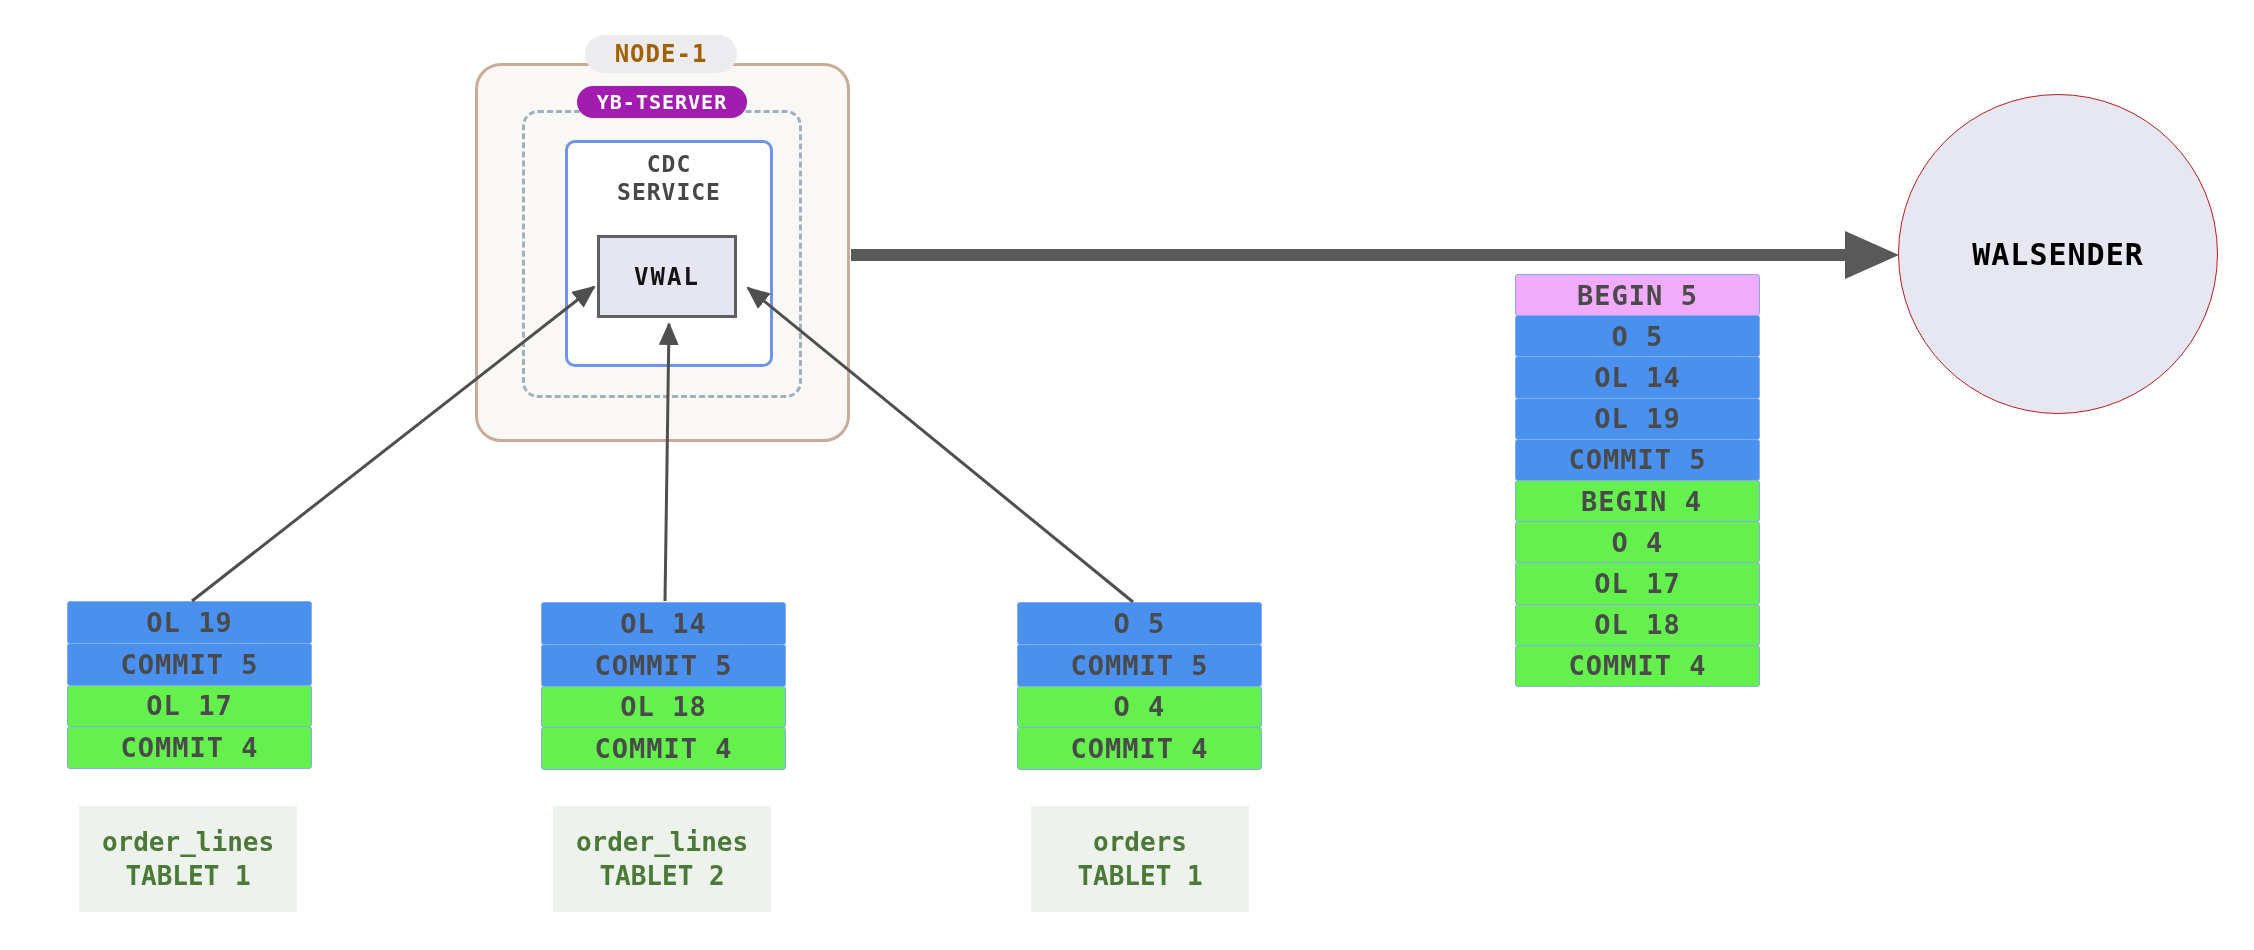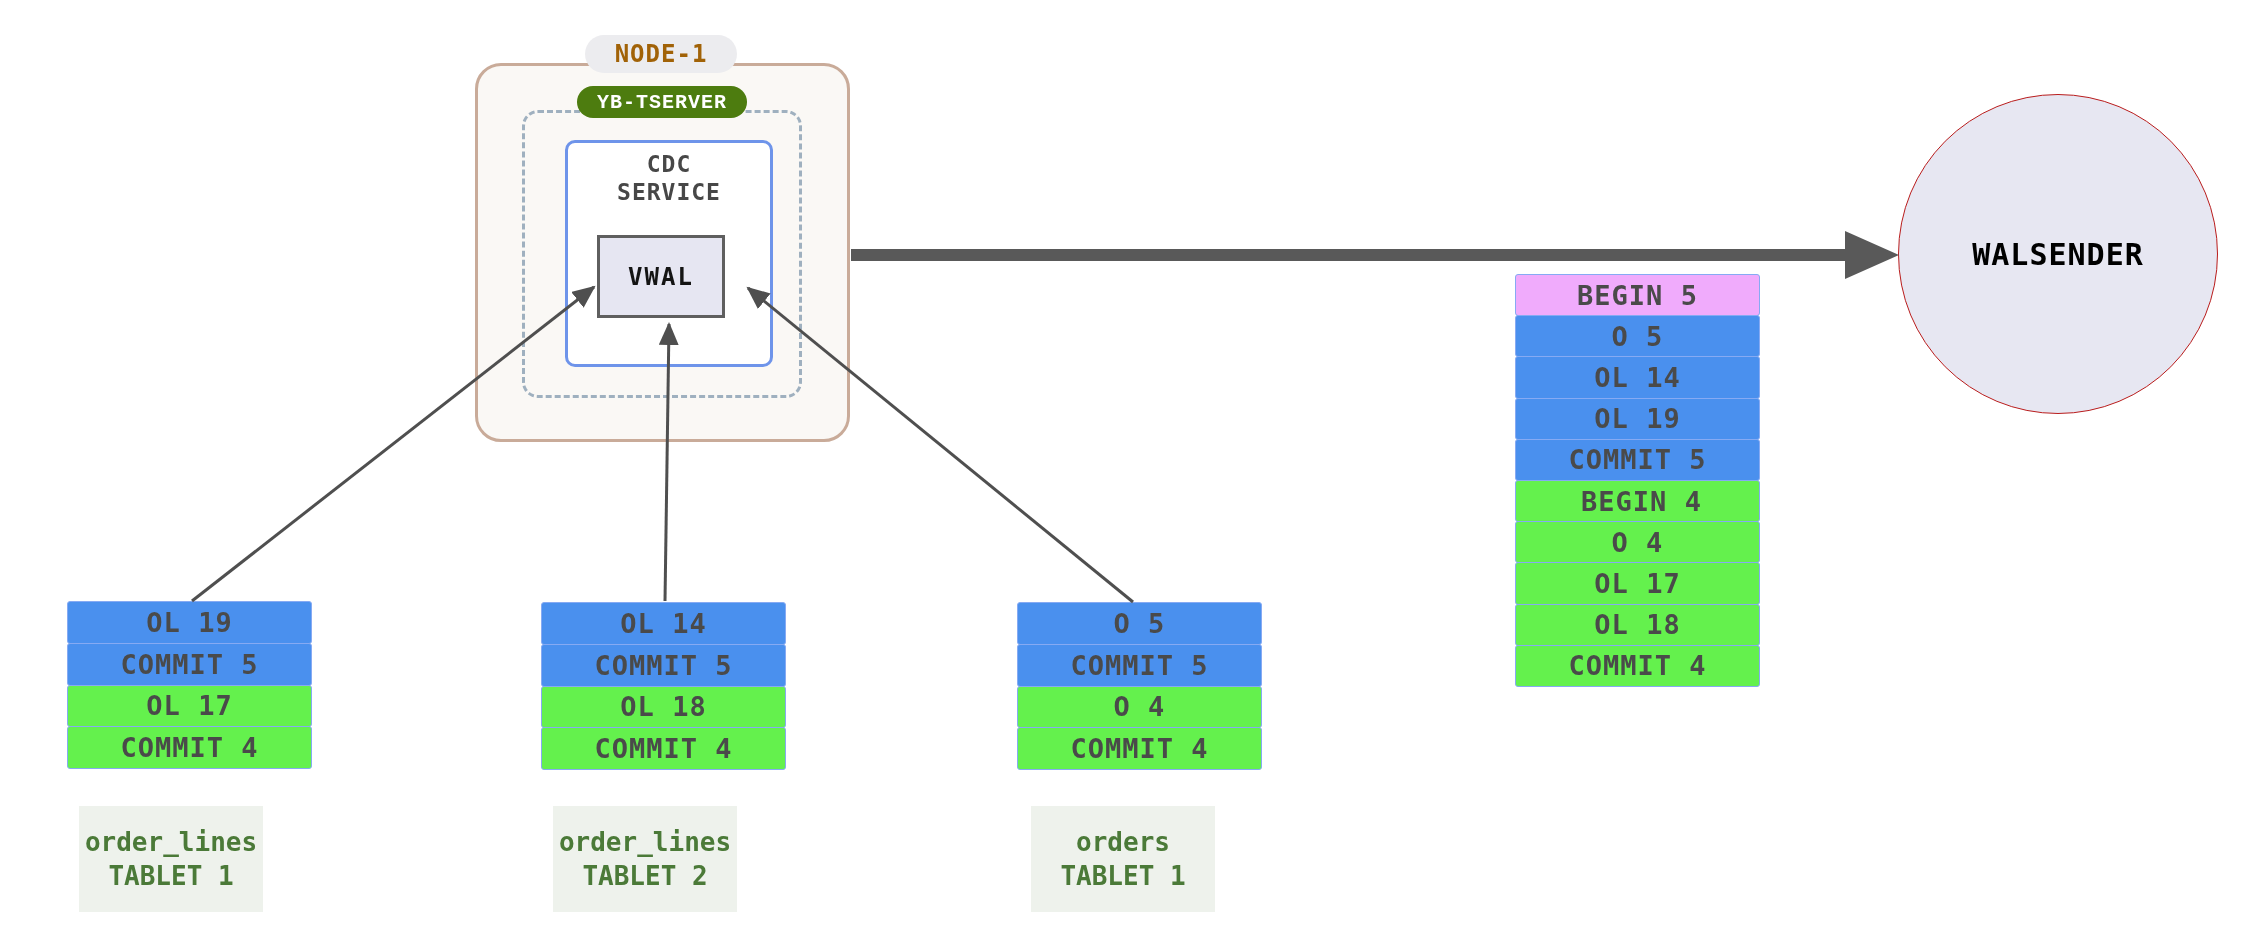--- a/index.html
+++ b/index.html
@@ -18,40 +18,40 @@
     background:#faf8f5;box-sizing:border-box;
   }
   .node-pill{
     left:585px;top:35px;width:152px;height:38px;
     background:#ececef;border-radius:19px;
     display:flex;align-items:center;justify-content:center;
     font-size:24px;font-weight:bold;color:#a16207;letter-spacing:1px;
   }
   .yb-pill{
     left:577px;top:86px;width:170px;height:32px;
-    background:#4d7c0f;border-radius:16px;
+    background:#a21caf;border-radius:16px;
     display:flex;align-items:center;justify-content:center;
-    font-size:20px;font-weight:bold;color:#ffffff;letter-spacing:1px;font-family:Liberation Mono, monospace;
+    font-size:20px;font-weight:bold;color:#ffffff;letter-spacing:1px;
   }
   .dashed-box{
     left:522px;top:110px;width:280px;height:288px;
     border:3px dashed #9fb0bf;border-radius:16px;box-sizing:border-box;
   }
   .cdc-box{
     left:565px;top:140px;width:208px;height:227px;
     border:3px solid #6e94ea;border-radius:10px;
     background:#ffffff;box-sizing:border-box;
   }
   .cdc-title{
     left:565px;top:150px;width:208px;
     text-align:center;font-size:23px;font-weight:bold;color:#474747;
     line-height:28px;letter-spacing:1px;
   }
   .vwal-box{
-    left:597px;top:235px;width:128px;height:83px;
+    left:597px;top:235px;width:140px;height:83px;
     border:3px solid #5f5f5f;background:#e6e6f2;box-sizing:border-box;
     display:flex;align-items:center;justify-content:center;
     font-size:24px;font-weight:bold;color:#141414;letter-spacing:2px;
   }
   .walsender-circle{
     left:1898px;top:94px;width:320px;height:320px;
     border:1px solid #b91c1c;border-radius:50%;
     background:#e7e7f2;box-sizing:border-box;
     display:flex;align-items:center;justify-content:center;
     font-size:30px;font-weight:bold;color:#000000;letter-spacing:1px;
@@ -65,21 +65,21 @@
     border:1.5px solid #86aaf3;border-radius:3px;
     font-size:27px;font-weight:bold;color:#4a4a4a;
     box-sizing:border-box;margin-top:-1px;
     letter-spacing:1px;white-space:pre;
   }
   .big-stack{left:1515px;top:275px;width:245px;height:412px;}
   .stack-1{left:67px;top:602px;width:245px;height:167px;}
   .stack-2{left:541px;top:603px;width:245px;height:167px;}
   .stack-3{left:1017px;top:603px;width:245px;height:167px;}
   .tablet-label{
-    top:806px;width:184px;height:106px;
+    top:806px;width:218px;height:106px;
     background:#eef2ec;
     display:flex;flex-direction:column;align-items:center;justify-content:center;
     font-size:26px;font-weight:bold;color:#4b7a38;line-height:34px;
     text-align:center;white-space:pre;
   }
   .label-1{left:79px;}
   .label-2{left:553px;}
   .label-3{left:1031px;}
   .connectors{
     left:0;top:0;width:2254px;height:950px;

